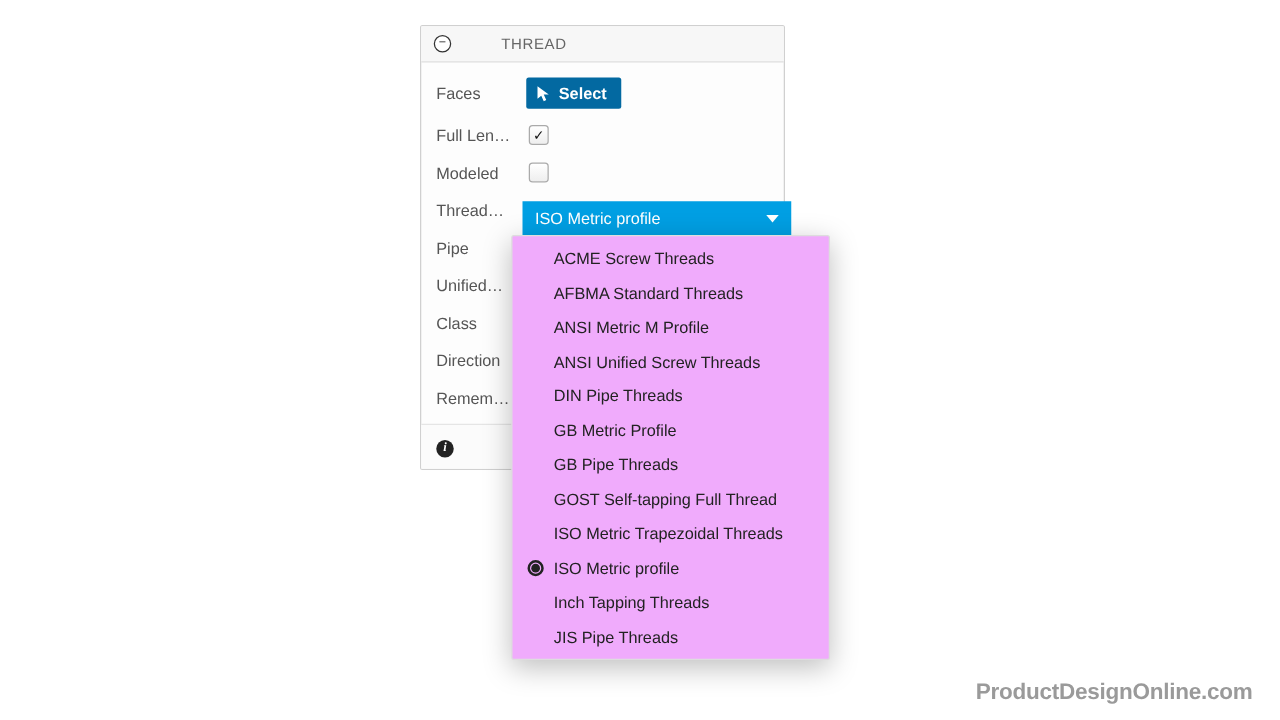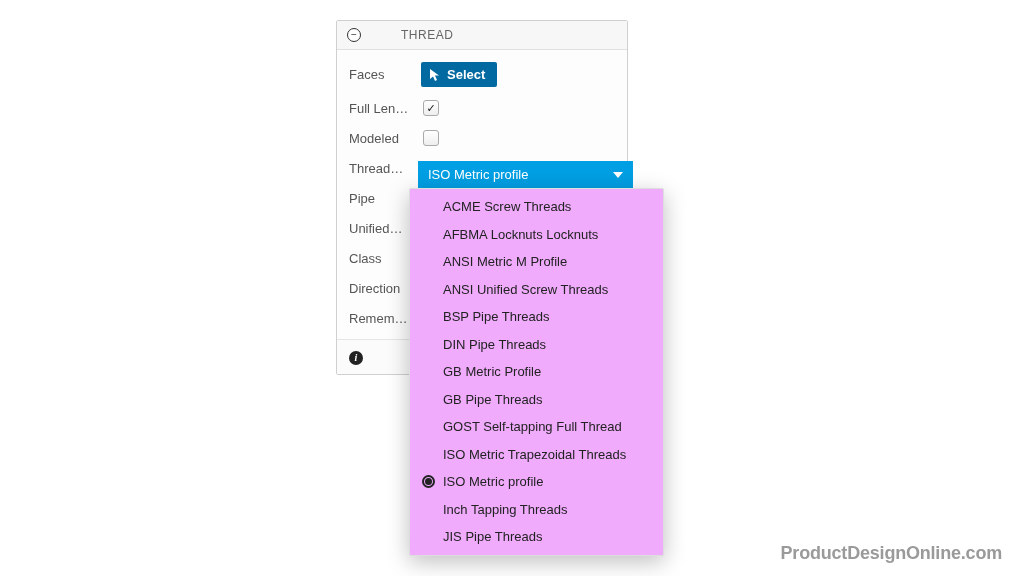--- a/index.html
+++ b/index.html
@@ -248,33 +248,29 @@
   <span class="dropdown-caret"></span>
 </div>
 
 <div class="dropdown-menu" id="menu">
     <div class="menu-item">
       <span class="radio-spacer"></span>
       <span>ACME Screw Threads</span>
     </div>
     <div class="menu-item">
       <span class="radio-spacer"></span>
-      <span>AFBMA Locknuts Locknuts</span>
+      <span>AFBMA Standard Threads</span>
     </div>
     <div class="menu-item">
       <span class="radio-spacer"></span>
       <span>ANSI Metric M Profile</span>
     </div>
     <div class="menu-item">
       <span class="radio-spacer"></span>
       <span>ANSI Unified Screw Threads</span>
-    </div>
-    <div class="menu-item">
-      <span class="radio-spacer"></span>
-      <span>BSP Pipe Threads</span>
     </div>
     <div class="menu-item">
       <span class="radio-spacer"></span>
       <span>DIN Pipe Threads</span>
     </div>
     <div class="menu-item">
       <span class="radio-spacer"></span>
       <span>GB Metric Profile</span>
     </div>
     <div class="menu-item">

